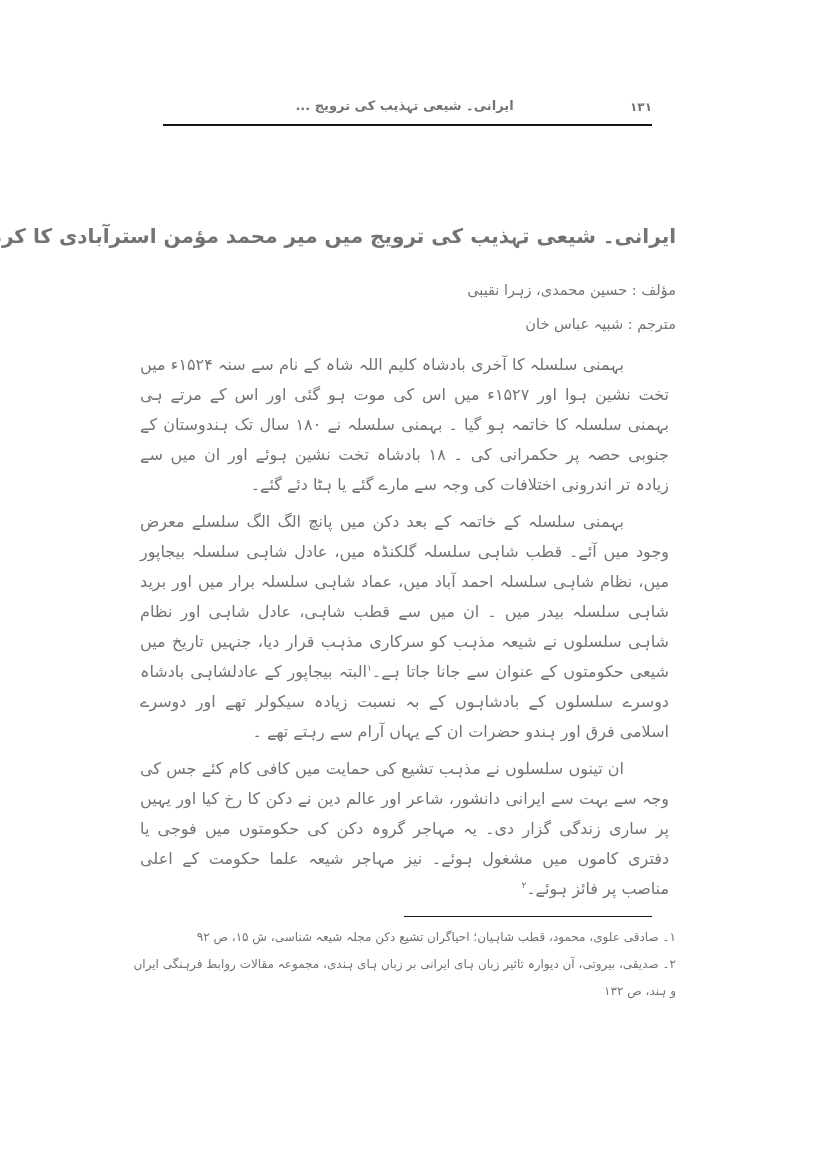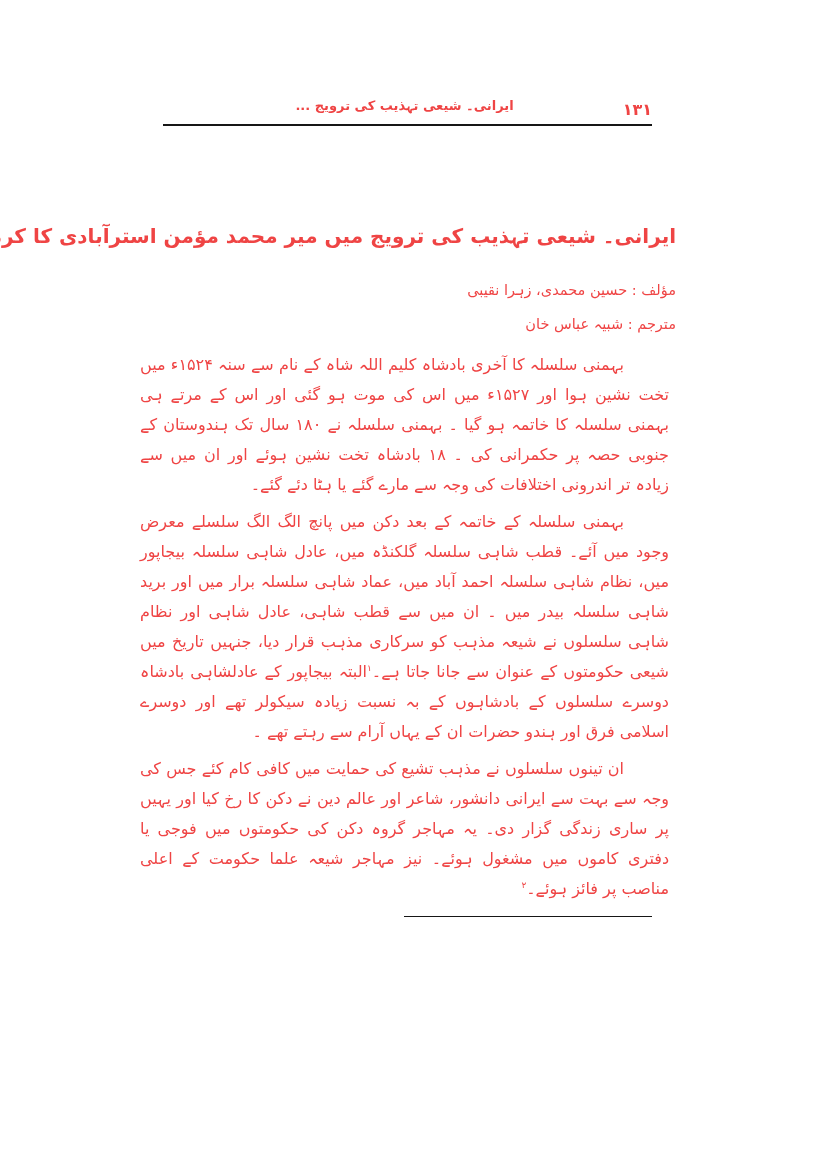--- a/index.html
+++ b/index.html
@@ -6,42 +6,42 @@
   .page {
     position: relative;
     width: 827px;
     height: 1169px;
     margin: 0 auto;
     background: #ffffff;
     box-sizing: border-box;
     padding: 98px 151px 0 133px;
     direction: rtl;
     font-family: "DejaVu Sans", sans-serif;
-    color: #ef4444;
+    color: #737373;
     overflow: hidden;
   }
   
   .runhead {
     position: relative;
     height: 28px;
   }
   .runhead-title {
     position: absolute;
     left: 0; right: 0;
     top: 0;
     text-align: center;
     font-size: 13px;
     font-weight: bold;
     letter-spacing: 0;
   }
   .runhead-pageno {
     position: absolute;
     right: 24px;
     top: 2px;
-    font-size: 16px;
+    font-size: 12px;
     font-weight: bold;
   }
   .runhead-rule {
     position: absolute;
     left: 30px;
     right: 24px;
     bottom: 0;
     border-bottom: 2px solid #161616;
   }
   
@@ -114,15 +114,17 @@
     <p>
       <span>بہمنی سلسلہ کے خاتمہ کے بعد دکن میں پانچ الگ الگ سلسلے معرض وجود میں آئے۔ قطب شاہی سلسلہ گلکنڈہ میں، عادل شاہی سلسلہ بیجاپور میں، نظام شاہی سلسلہ احمد آباد میں، عماد شاہی سلسلہ برار میں اور برید شاہی سلسلہ بیدر میں ۔ ان میں سے قطب شاہی، عادل شاہی اور نظام شاہی سلسلوں نے شیعہ مذہب کو سرکاری مذہب قرار دیا، جنہیں تاریخ میں شیعی حکومتوں کے عنوان سے جانا جاتا ہے۔</span><sup class="fnref">۱</sup><span>البتہ بیجاپور کے عادلشاہی بادشاہ دوسرے سلسلوں کے بادشاہوں کے بہ نسبت زیادہ سیکولر تھے اور دوسرے اسلامی فرق اور ہندو حضرات ان کے یہاں آرام سے رہتے تھے ۔</span>
     </p>
     <p>
       <span>ان تینوں سلسلوں نے مذہب تشیع کی حمایت میں کافی کام کئے جس کی وجہ سے بہت سے ایرانی دانشور، شاعر اور عالم دین نے دکن کا رخ کیا اور یہیں پر ساری زندگی گزار دی۔ یہ مہاجر گروہ دکن کی حکومتوں میں فوجی یا دفتری کاموں میں مشغول ہوئے۔ نیز مہاجر شیعہ علما حکومت کے اعلی مناصب پر فائز ہوئے۔</span><sup class="fnref">۲</sup>
     </p>
   </div>
 
   <div class="footnotes">
     <div class="fn-rule"></div>
+    <div class="fn">۱۔ صادقی علوی، محمود، قطب شاہیان؛ احیاگران تشیع دکن مجلہ شیعہ شناسی، ش ۱۵، ص ۹۲</div>
+    <div class="fn">۲۔ صدیقی، بیروتی، آن دیوارہ تاثیر زبان ہای ایرانی بر زبان ہای ہندی، مجموعہ مقالات روابط فرہنگی ایران و ہند، ص ۱۳۲</div>
   </div>
 
 </div>
 
 </body></html>

